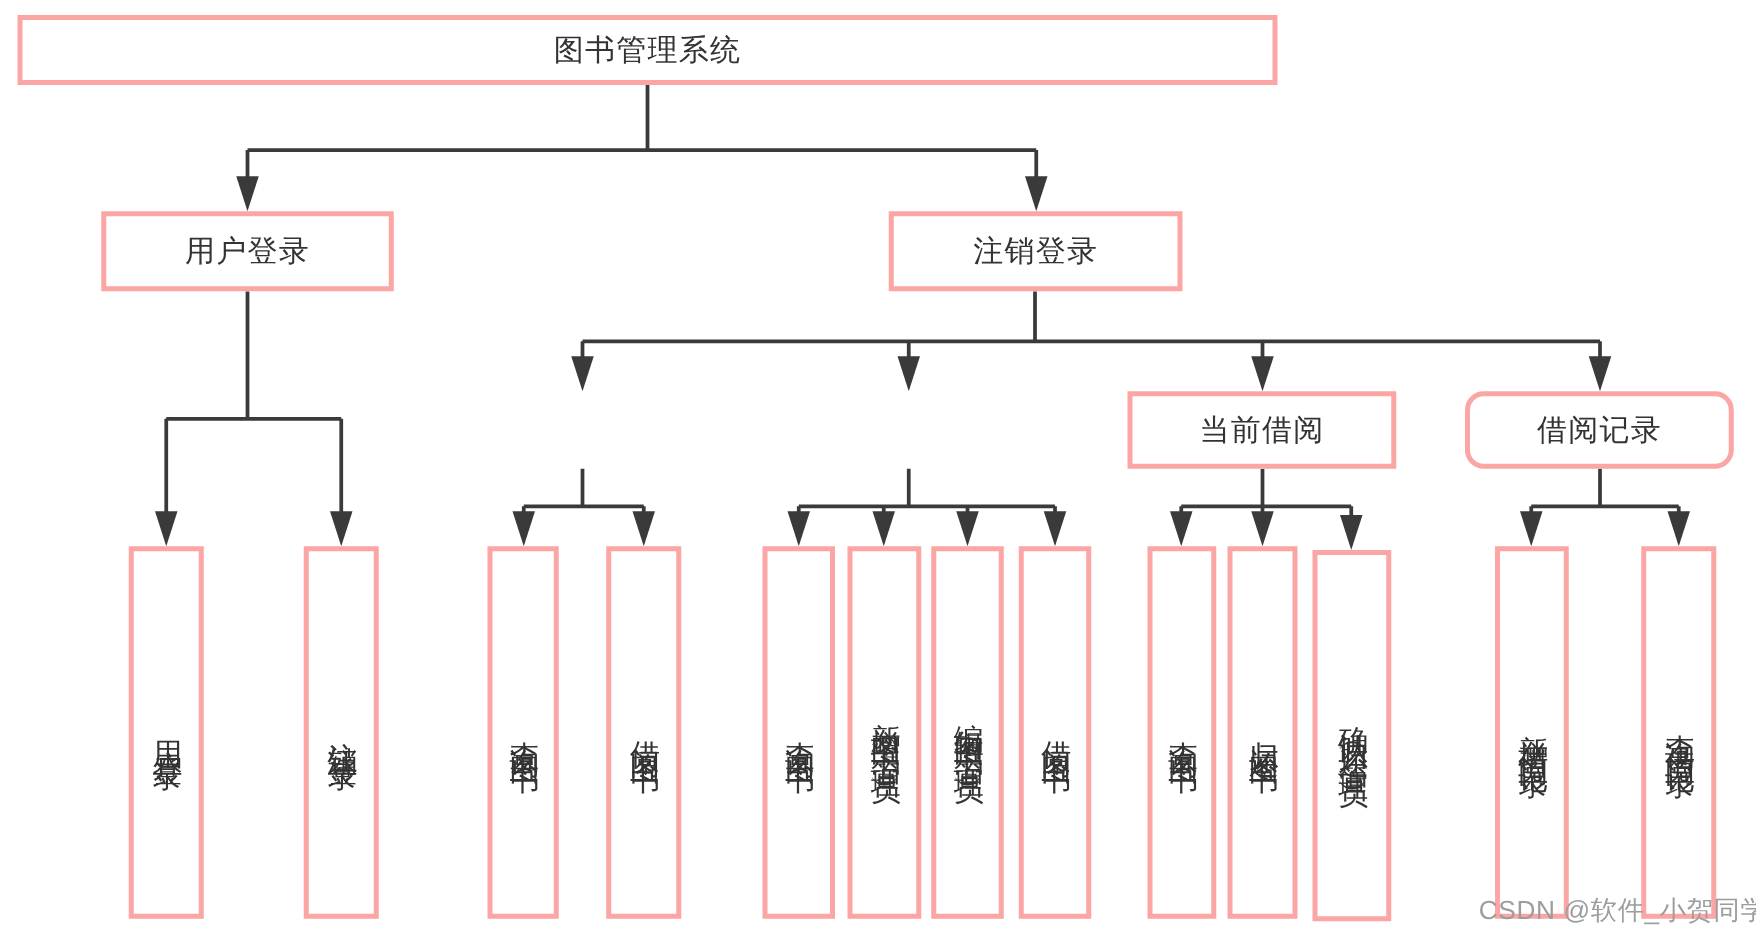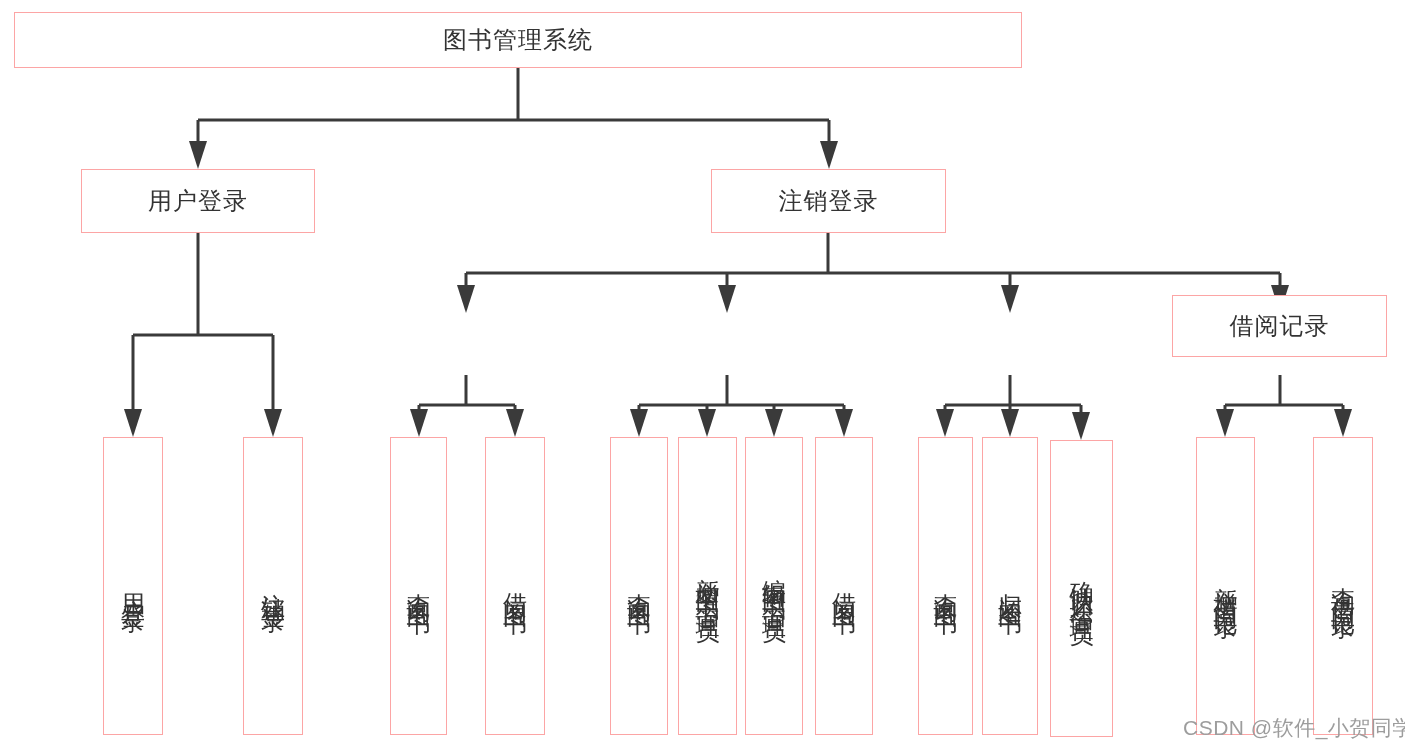--- a/index.html
+++ b/index.html
@@ -17,21 +17,21 @@
   }
   #wires {
     position: absolute;
     left: 0; top: 0;
     width: 1405px; height: 747px;
     z-index: 1;
   }
   .node {
     position: absolute;
     background: #ffffff;
-    border: 1px solid #fca5a5;
+    border: 4px solid #fca5a5;
     box-sizing: border-box;
     display: flex;
     align-items: center;
     justify-content: center;
     color: #333333;
     z-index: 2;
   }
   .hnode {
     font-size: 24px;
     letter-spacing: 1px;
@@ -90,21 +90,22 @@
       <polygon points="1216,409 1234,409 1225,437"></polygon>
       <polygon points="1334,409 1352,409 1343,437"></polygon>
     </g>
   </svg>
 
   <div class="node hnode" style="left:14px; top:12px; width:1008px; height:56px;">图书管理系统</div>
 
   <div class="node hnode" style="left:81px; top:169px; width:234px; height:64px;">用户登录</div>
   <div class="node hnode" style="left:711px; top:169px; width:235px; height:64px;">注销登录</div>
 
-  <div class="node hnode" style="left:1172px; top:295px; width:215px; height:62px;">借阅记录</div>
+  <div class="node hnode" style="left:902px; top:313px; width:215px; height:62px;">当前借阅</div>
+  <div class="node hnode" style="left:1172px; top:313px; width:215px; height:62px;border-radius:15px;">借阅记录</div>
 
   <div class="node leaf" style="left:103px; top:437px; width:60px; height:298px;">用户登录</div>
   <div class="node leaf" style="left:243px; top:437px; width:60px; height:298px;">注销登录</div>
 
   <div class="node leaf" style="left:390px; top:437px; width:57px; height:298px;">查询图书</div>
   <div class="node leaf" style="left:485px; top:437px; width:60px; height:298px;">借阅图书</div>
 
   <div class="node leaf" style="left:610px; top:437px; width:58px; height:298px;">查询图书</div>
   <div class="node leaf" style="left:678px; top:437px; width:59px; height:298px;">新增图书（管理员）</div>
   <div class="node leaf" style="left:745px; top:437px; width:58px; height:298px;">编辑图书（管理员）</div>

